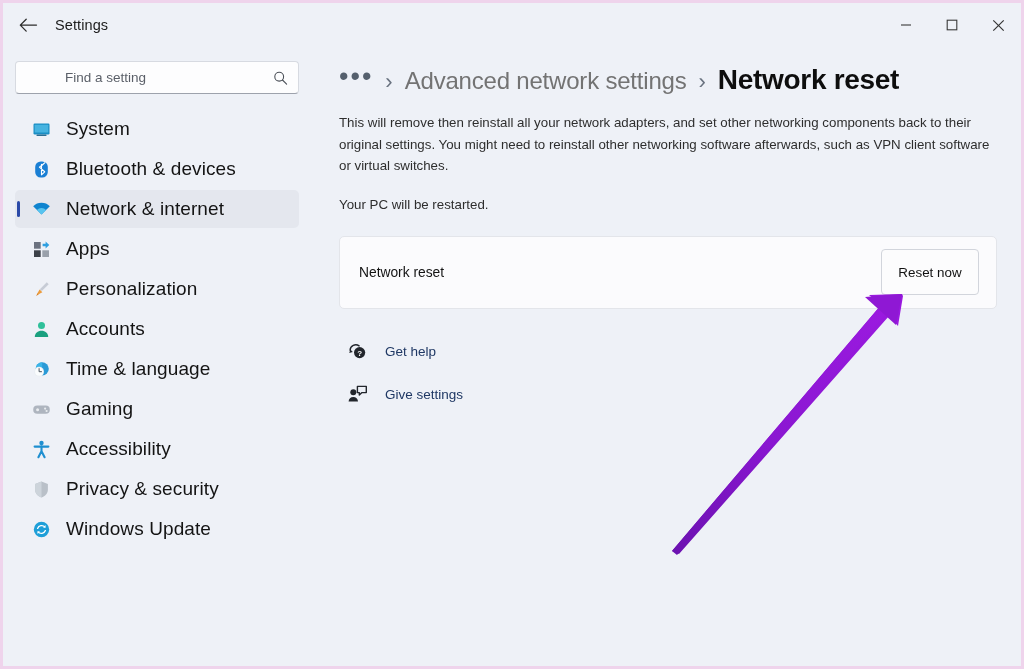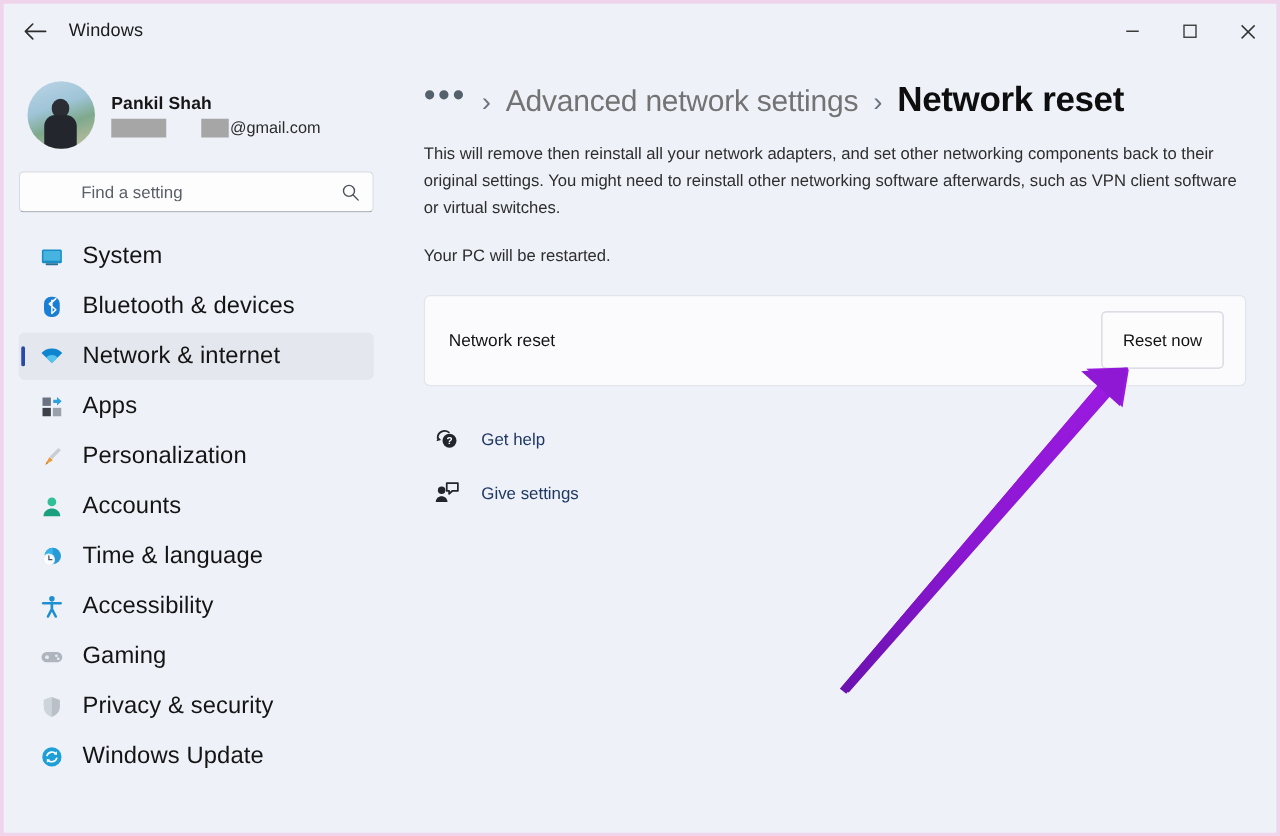--- a/index.html
+++ b/index.html
@@ -241,21 +241,21 @@
 <body>
 
 <div id="window">
 
   <div id="titlebar">
     <div id="back-btn">
       <svg width="19" height="15" viewBox="0 0 19 15">
         <path d="M7.2 1.2L1.3 7.1h16.2M1.3 7.1l5.9 6" fill="none" stroke="#2c2c2c" stroke-width="1.3" stroke-linecap="round" stroke-linejoin="round"></path>
       </svg>
     </div>
-    <div id="app-title">Windows</div>
+    <div id="app-title">Settings</div>
 
     <div id="wincontrols">
       <div class="wc" id="wc-min">
         <svg width="12" height="12" viewBox="0 0 12 12">
           <line x1="1" y1="6" x2="11" y2="6" stroke="#3a3a3a" stroke-width="1.1"></line>
         </svg>
       </div>
       <div class="wc" id="wc-max">
         <svg width="12" height="12" viewBox="0 0 12 12">
           <rect x="1.2" y="1.2" width="9.6" height="9.6" fill="none" stroke="#3a3a3a" stroke-width="1.1"></rect>
@@ -265,36 +265,20 @@
         <svg width="13" height="13" viewBox="0 0 13 13">
           <line x1="1.3" y1="1.3" x2="11.7" y2="11.7" stroke="#333" stroke-width="1.15"></line>
           <line x1="11.7" y1="1.3" x2="1.3" y2="11.7" stroke="#333" stroke-width="1.15"></line>
         </svg>
       </div>
     </div>
   </div>
 
   <div id="sidebar">
 
-    <div id="profile">
-      <div id="avatar">
-        <div class="person">
-          <div class="head"></div>
-          <div class="body"></div>
-        </div>
-      </div>
-      <div id="profile-text">
-        <div id="profile-name">Pankil Shah</div>
-        <div id="profile-email-row">
-          <span class="redact" id="redact-a"></span>
-          <span class="redact" id="redact-b"></span>
-          <span id="email-domain">@gmail.com</span>
-        </div>
-      </div>
-    </div>
 
     <div id="searchbox">
       <input id="search-input" type="text" placeholder="Find a setting" style="">
       <span id="search-icon">
         <svg width="15" height="15" viewBox="0 0 15 15">
           <circle cx="6.2" cy="6.2" r="4.4" fill="none" stroke="#4a4f57" stroke-width="1.1"></circle>
           <line x1="9.5" y1="9.5" x2="13.6" y2="13.6" stroke="#4a4f57" stroke-width="1.1" stroke-linecap="round"></line>
         </svg>
       </span>
     </div>
@@ -374,38 +358,38 @@
             <circle cx="7.1" cy="11.7" r="4" fill="#fafcfd"></circle>
             <path d="M7.1 8.6v3.1h2.4" fill="none" stroke="#4a5560" stroke-width="1" stroke-linecap="round"></path>
           </svg>
         </span>
         <span class="nav-label">Time &amp; language</span>
       </div>
 
       <div class="nav-item">
         <span class="nav-icon">
           <svg width="19" height="19" viewBox="0 0 19 19">
-            <circle cx="9.5" cy="3" r="2.2" fill="#1e8fd0"></circle>
-            <path d="M2.6 6.6h13.8" stroke="#1e8fd0" stroke-width="2.1" stroke-linecap="round"></path>
-            <path d="M9.5 6.2v5m0 0-3.1 6m3.1-6 3.1 6" stroke="#1e8fd0" stroke-width="2.1" stroke-linecap="round" fill="none"></path>
-          </svg>
-        </span>
-        <span class="nav-label">Accessibility</span>
-      </div>
-
-      <div class="nav-item">
-        <span class="nav-icon">
-          <svg width="19" height="19" viewBox="0 0 19 19">
             <rect x="1.2" y="5.6" width="16.6" height="8.2" rx="4.1" fill="#aeb5bf"></rect>
             <circle cx="5.6" cy="9.7" r="1.5" fill="#e9ecf0"></circle>
             <circle cx="13.1" cy="8.6" r="1.1" fill="#e9ecf0"></circle>
             <circle cx="14.6" cy="11" r="1.1" fill="#e9ecf0"></circle>
           </svg>
         </span>
         <span class="nav-label">Gaming</span>
+      </div>
+
+      <div class="nav-item">
+        <span class="nav-icon">
+          <svg width="19" height="19" viewBox="0 0 19 19">
+            <circle cx="9.5" cy="3" r="2.2" fill="#1e8fd0"></circle>
+            <path d="M2.6 6.6h13.8" stroke="#1e8fd0" stroke-width="2.1" stroke-linecap="round"></path>
+            <path d="M9.5 6.2v5m0 0-3.1 6m3.1-6 3.1 6" stroke="#1e8fd0" stroke-width="2.1" stroke-linecap="round" fill="none"></path>
+          </svg>
+        </span>
+        <span class="nav-label">Accessibility</span>
       </div>
 
       <div class="nav-item">
         <span class="nav-icon">
           <svg width="19" height="19" viewBox="0 0 19 19">
             <path d="M9.5 1.6 3.1 4v5.4c0 4 2.8 6.9 6.4 8 3.6-1.1 6.4-4 6.4-8V4z" fill="#b9c0c8"></path>
             <path d="M9.5 1.6 3.1 4v5.4c0 4 2.8 6.9 6.4 8z" fill="#cdd4db"></path>
           </svg>
         </span>
         <span class="nav-label">Privacy &amp; security</span>

